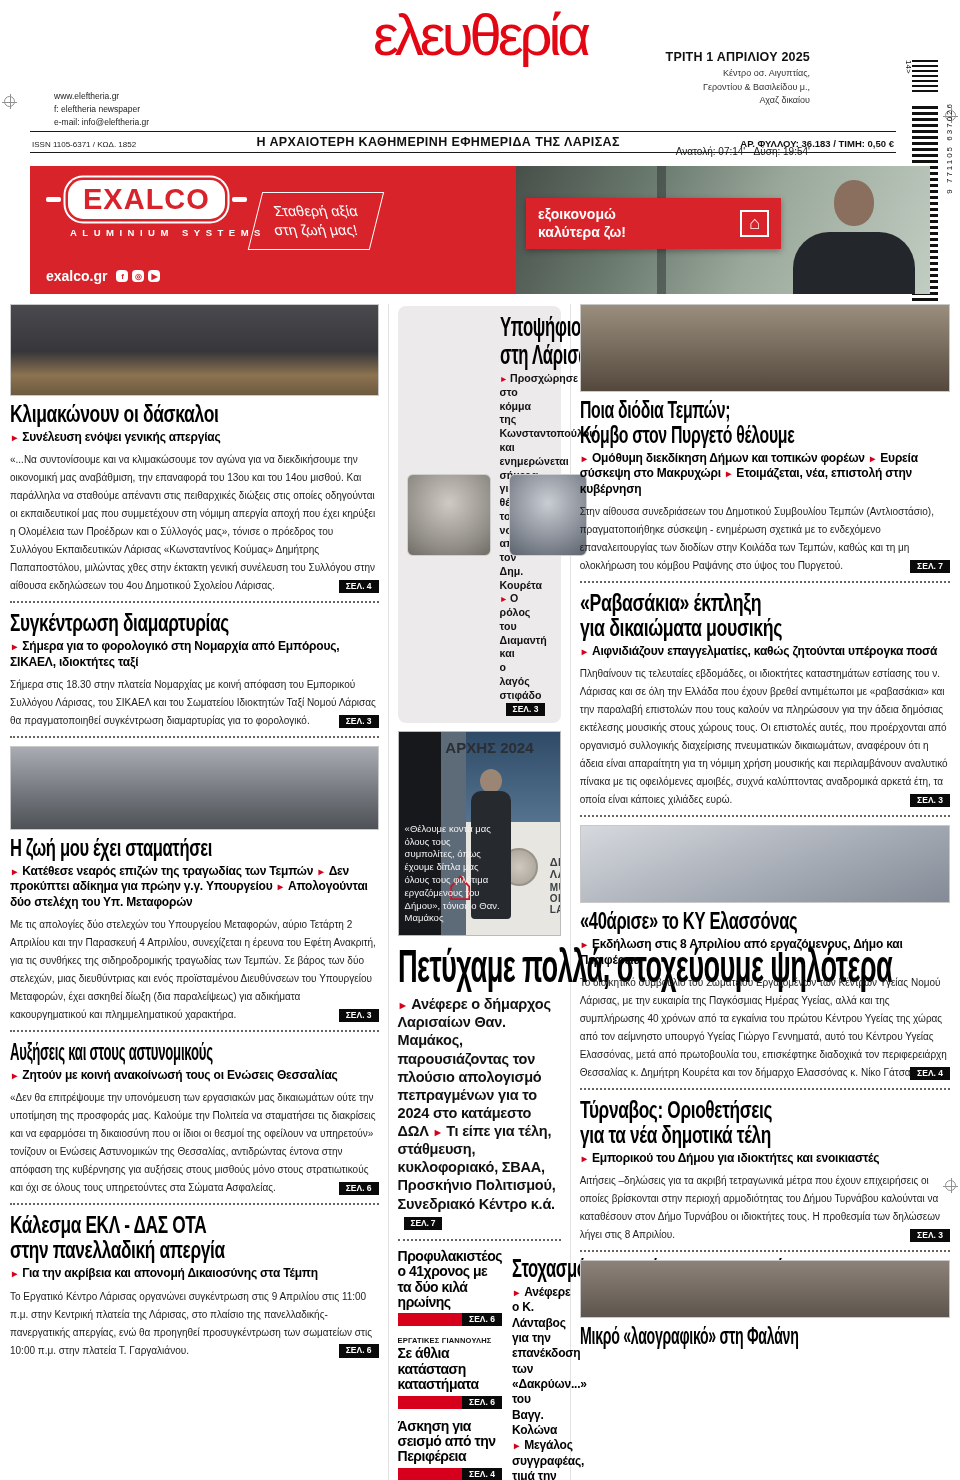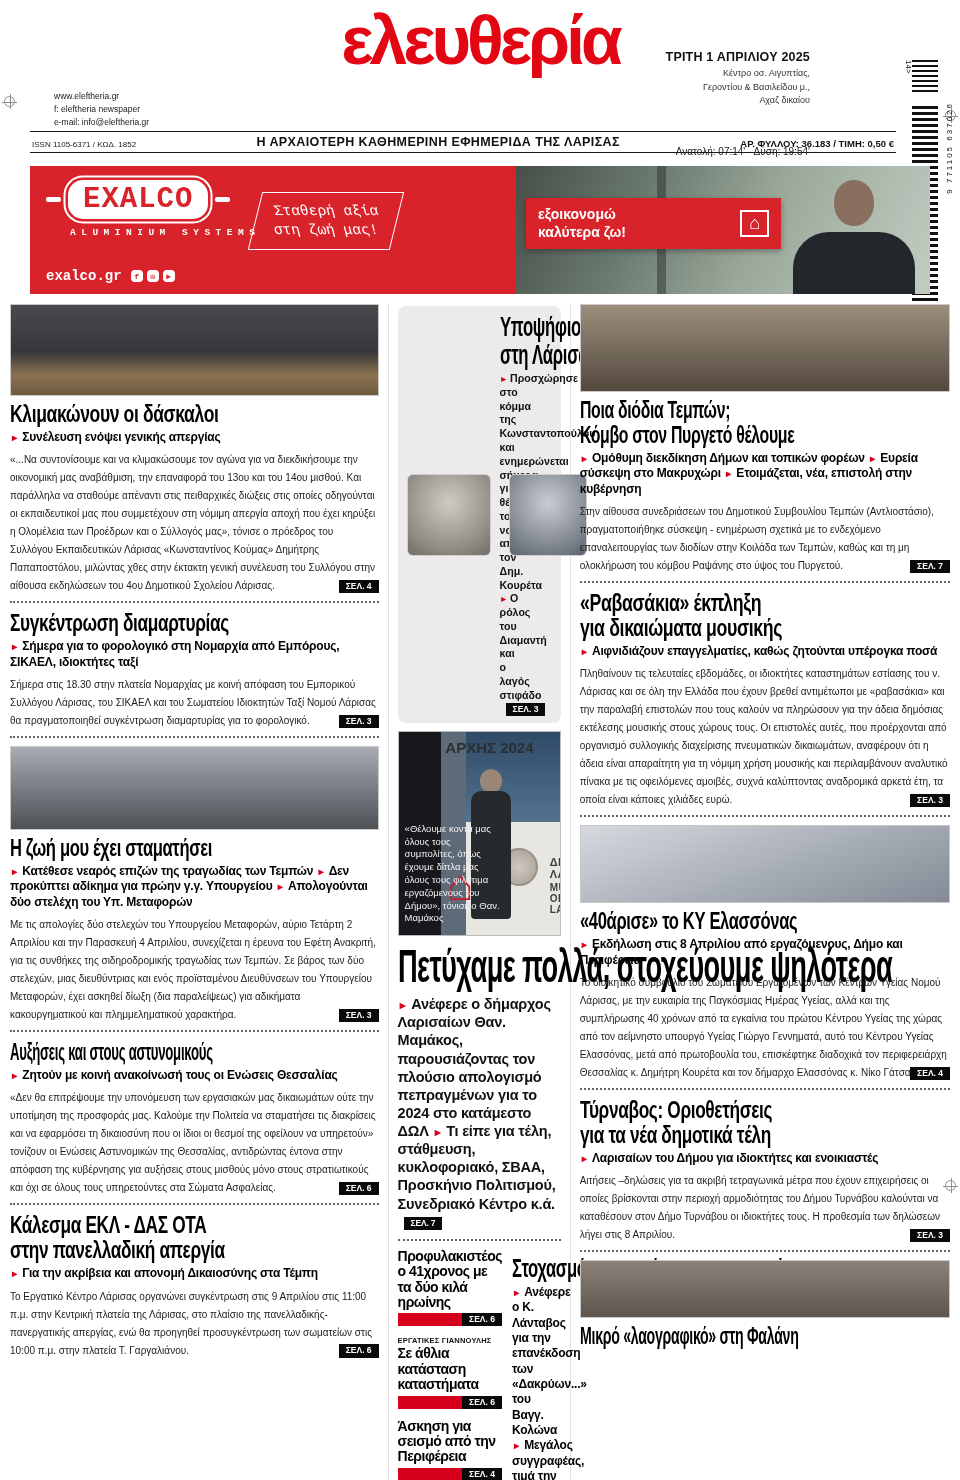--- a/index.html
+++ b/index.html
@@ -9,22 +9,22 @@
 
   
   .reg { position:absolute; width:11px; height:11px; border:1px solid #8f8f8f; border-radius:50%; }
   .reg::before, .reg::after { content:""; position:absolute; background:#8f8f8f; }
   .reg::before { left:50%; top:-3px; bottom:-3px; width:1px; }
   .reg::after  { top:50%; left:-3px; right:-3px; height:1px; }
 
   
   .mh { height:156px; position:relative; }
   .contacts { position:absolute; left:34px; top:90px; font-size:8.5px; line-height:1.55; color:#222;margin-left:20px; }
-  .logo { position:absolute; left:50%; top:6px; transform:translateX(-50%); font-size:68px; line-height:1;
-          font-weight:700; color:#e30613; letter-spacing:-4px; white-space:nowrap;text-align:right; }
+  .logo { position:absolute; left:50%; top:6px; transform:translateX(-50%); font-size:58px; line-height:1;
+          font-weight:400; color:#e30613; letter-spacing:-4px; white-space:nowrap;text-align:right; }
   .mh-right { position:absolute; right:150px; top:50px; text-align:right; }
   .mh-date { font-size:12.5px; font-weight:800; letter-spacing:.2px; }
   .saints { font-size:9px; line-height:1.5; color:#333; margin-top:3px; }
   .sun { font-size:10px; color:#222; margin-top:38px; }
   .mh-bar { position:absolute; left:30px; right:64px; bottom:3px; display:flex; justify-content:space-between;
             align-items:flex-end; border-top:1.5px solid #1a1a1a; border-bottom:1.5px solid #1a1a1a; padding:3px 2px; }
   .issn { font-size:8px; color:#222; }
   .tagline { font-size:12.5px; font-weight:800; letter-spacing:.4px; }
   .issue { font-size:9.5px; font-weight:700; }
   .bc { position:absolute; right:8px; top:60px; width:50px; height:266px; }
@@ -32,21 +32,21 @@
                  background:repeating-linear-gradient(180deg,#111 0 2px,#fff 2px 5px); }
   .bc-bars { position:absolute; right:14px; top:46px; width:26px; height:196px;
              background:repeating-linear-gradient(180deg,#111 0 3px,#fff 3px 6px); }
   .bc-num { position:absolute; right:-2px; top:42px; writing-mode:vertical-rl; transform:rotate(180deg);
             font-size:8px; letter-spacing:2px; color:#111; }
   .bc-top { position:absolute; left:2px; top:0; writing-mode:vertical-rl; font-size:8px; color:#111; }
 
   
   .ad { margin:10px 30px 10px; height:128px; background:#d8232a; display:flex; position:relative;
         overflow:hidden; color:#fff; }
-  .ad-left { flex:0 0 54%; position:relative; padding:14px 16px 0 16px;font-family:Liberation Mono, monospace; }
+  .ad-left { flex:0 0 54%; position:relative; padding:14px 16px 0 16px; }
   .exrow { display:flex; align-items:center; gap:7px; }
   .exdash { width:15px; height:5px; background:#fff; border-radius:2px; }
   .expill { background:#fff; border-radius:15px; padding:3px 15px; box-shadow:0 0 0 2.5px #d8232a, 0 0 0 4.5px #fff; }
   .expill span { font-size:29px; font-weight:900; color:#d8232a; letter-spacing:1px; }
   .exsub { font-size:9.5px; letter-spacing:5.5px; font-weight:700; margin:8px 0 0 24px; }
   .exslogan { position:absolute; left:225px; top:26px; border:1.5px solid #fff; transform:skewX(-14deg); padding:9px 18px; }
   .exslogan div { transform:skewX(14deg); font-size:14.5px; line-height:1.3; }
   .exurl { position:absolute; left:16px; bottom:10px; font-size:14px; font-weight:700; display:flex; gap:9px; align-items:center; }
   .soc { display:inline-flex; gap:4px; }
   .soc i { width:12px; height:12px; border-radius:4px; background:#fff; color:#d8232a; font-size:8px; font-weight:900;
@@ -383,21 +383,21 @@
         <p class="bl"><span class="b">Εκδήλωση στις 8 Απριλίου από εργαζόμενους, Δήμο και Περιφέρεια</span></p>
         <div class="bw"><span class="bd">Το διοικητικό συμβούλιο του Σωματείου Εργαζομένων των Κέντρων Υγείας Νομού Λάρισας, με την ευκαιρία της Παγκόσμιας Ημέρας Υγείας, αλλά και της συμπλήρωσης 40 χρόνων από τα εγκαίνια του πρώτου Κέντρου Υγείας της χώρας από τον αείμνηστο υπουργό Υγείας Γιώργο Γεννηματά, αυτό του Κέντρου Υγείας Ελασσόνας, μετά από πρωτοβουλία του, επισκέφτηκε διαδοχικά τον περιφερειάρχη Θεσσαλίας κ. Δημήτρη Κουρέτα και τον δήμαρχο Ελασσόνας κ. Νίκο Γάτσα.</span><span class="pg">ΣΕΛ. 4</span></div>
       </section>
       <div class="sep"></div>
 
       <section class="art">
         <h2>
           <span class="tl" style="--sx:.72">Τύρναβος: Οριοθετήσεις</span>
           <span class="tl" style="--sx:.72">για τα νέα δημοτικά τέλη</span>
         </h2>
-        <p class="bl"><span class="b">Λαρισαίων του Δήμου για ιδιοκτήτες και ενοικιαστές</span></p>
+        <p class="bl"><span class="b">Εμπορικού του Δήμου για ιδιοκτήτες και ενοικιαστές</span></p>
         <div class="bw"><span class="bd">Αιτήσεις –δηλώσεις για τα ακριβή τετραγωνικά μέτρα που έχουν επιχειρήσεις οι οποίες βρίσκονται στην περιοχή αρμοδιότητας του Δήμου Τυρνάβου καλούνται να καταθέσουν στον Δήμο Τυρνάβου οι ιδιοκτήτες τους. Η προθεσμία των δηλώσεων λήγει στις 8 Απριλίου.</span><span class="pg">ΣΕΛ. 3</span></div>
       </section>
       <div class="sep"></div>
 
       <div class="photo p-fal" style="height:58px"></div>
       <section class="art">
         <h2>
             <span class="tl" style="--sx:.59">Μικρό «λαογραφικό» στη Φαλάνη</span>
           </h2>
       </section>

